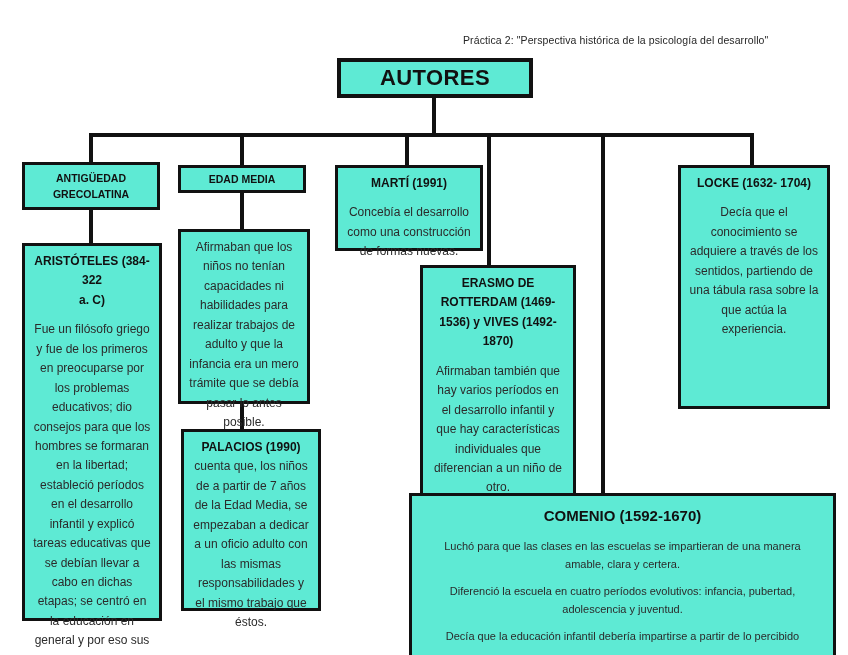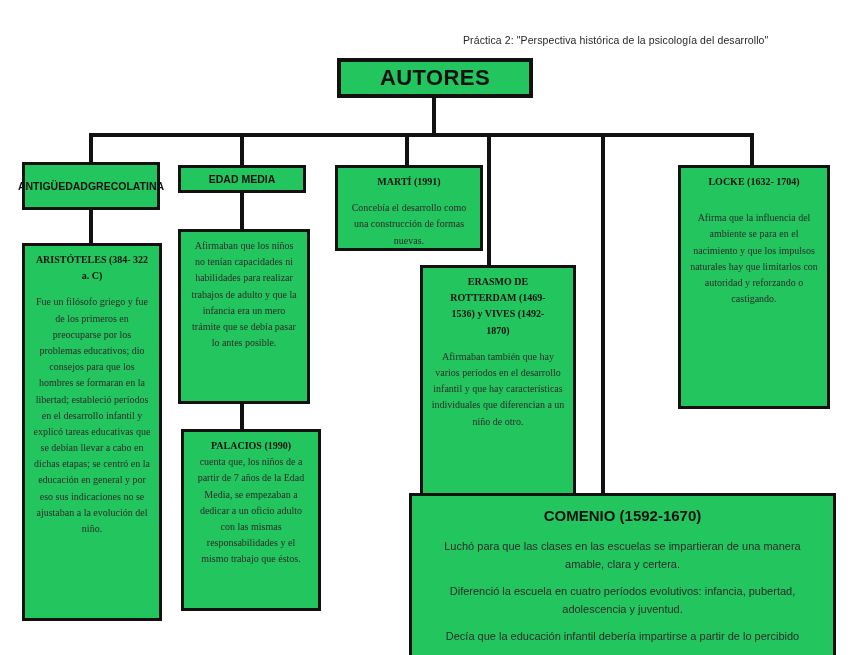--- a/index.html
+++ b/index.html
@@ -29,21 +29,21 @@
     font-weight: 400;
     color: #262626;
     letter-spacing: 0.1px;
     white-space: nowrap;
   }
 
   
   .box {
     position: absolute;
     box-sizing: border-box;
-    background: #22c55e;
+    background: #5eead4;
     border: 3px solid #111111;
     text-align: center;
     padding: 6px 8px;
     color: #2b2b2b;
   }
   .box .title {
     font-weight: bold;
     color: #111111;
   }
   .box p {
@@ -70,32 +70,31 @@
     letter-spacing: 0.4px;
   }
 
   
   .hdr {
     font-size: 10.5px;
     line-height: 1.55;
   }
   #box-antiguedad {
     left: 22px; top: 162px; width: 138px; height: 48px;
-    display: flex; flex-direction: row; align-items: center; justify-content: center;
+    display: flex; flex-direction: column; align-items: center; justify-content: center;
   }
   #box-edadmedia {
     left: 178px; top: 165px; width: 128px; height: 28px;
     display: flex; align-items: center; justify-content: center;
   }
 
   
   .cbox {
-    font-size: 10px;
+    font-size: 12px;
     line-height: 1.62;
-    font-family: Liberation Serif, serif;
   }
   #box-aristoteles { left: 22px; top: 243px; width: 140px; height: 378px; }
   #box-edadmedia-desc { left: 178px; top: 229px; width: 132px; height: 175px; }
   #box-palacios { left: 181px; top: 429px; width: 140px; height: 182px; }
   #box-marti { left: 335px; top: 165px; width: 148px; height: 86px; }
   #box-erasmo { left: 420px; top: 265px; width: 156px; height: 267px; }
   #box-locke { left: 678px; top: 165px; width: 152px; height: 244px; }
   #box-comenio {
     left: 409px; top: 493px; width: 427px; height: 170px;
     font-size: 11px; line-height: 1.6; padding: 8px 14px;
@@ -187,17 +186,17 @@
     <p>Luchó para que las clases en las escuelas se impartieran de una manera amable, clara y certera.</p>
     <div class="gap"></div>
     <p>Diferenció la escuela en cuatro períodos evolutivos: infancia, pubertad, adolescencia y juventud.</p>
     <div class="gap"></div>
     <p>Decía que la educación infantil debería impartirse a partir de lo percibido</p>
   </div>
 
   <div class="box cbox" id="box-locke">
     <p class="title">LOCKE (1632- 1704)</p>
     <div class="gap"></div>
-    <div class="gap"></div>
-    <p>Afirma que la influencia del ambiente se para en el nacimiento y que los impulsos naturales hay que limitarlos con autoridad y reforzando o castigando.</p>
+    <p>Decía que el conocimiento se adquiere a través de los sentidos, partiendo de una tábula rasa sobre la que actúa la experiencia.</p>
+    <div class="gap"></div>
   </div>
 
 </div>
 
 </body></html>

